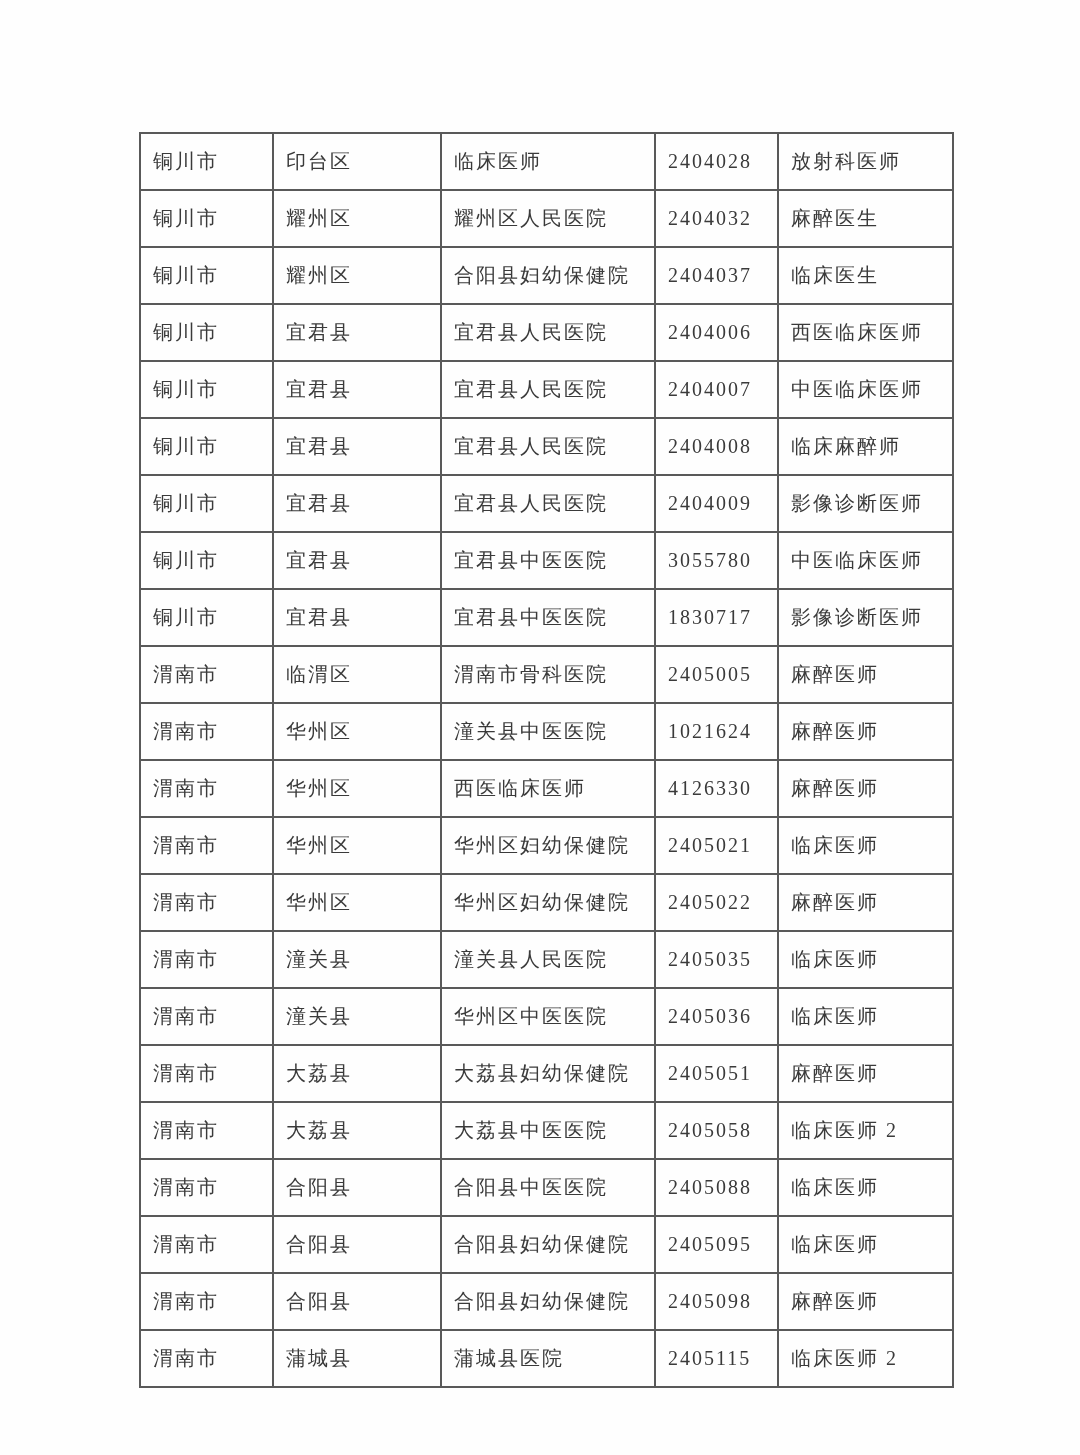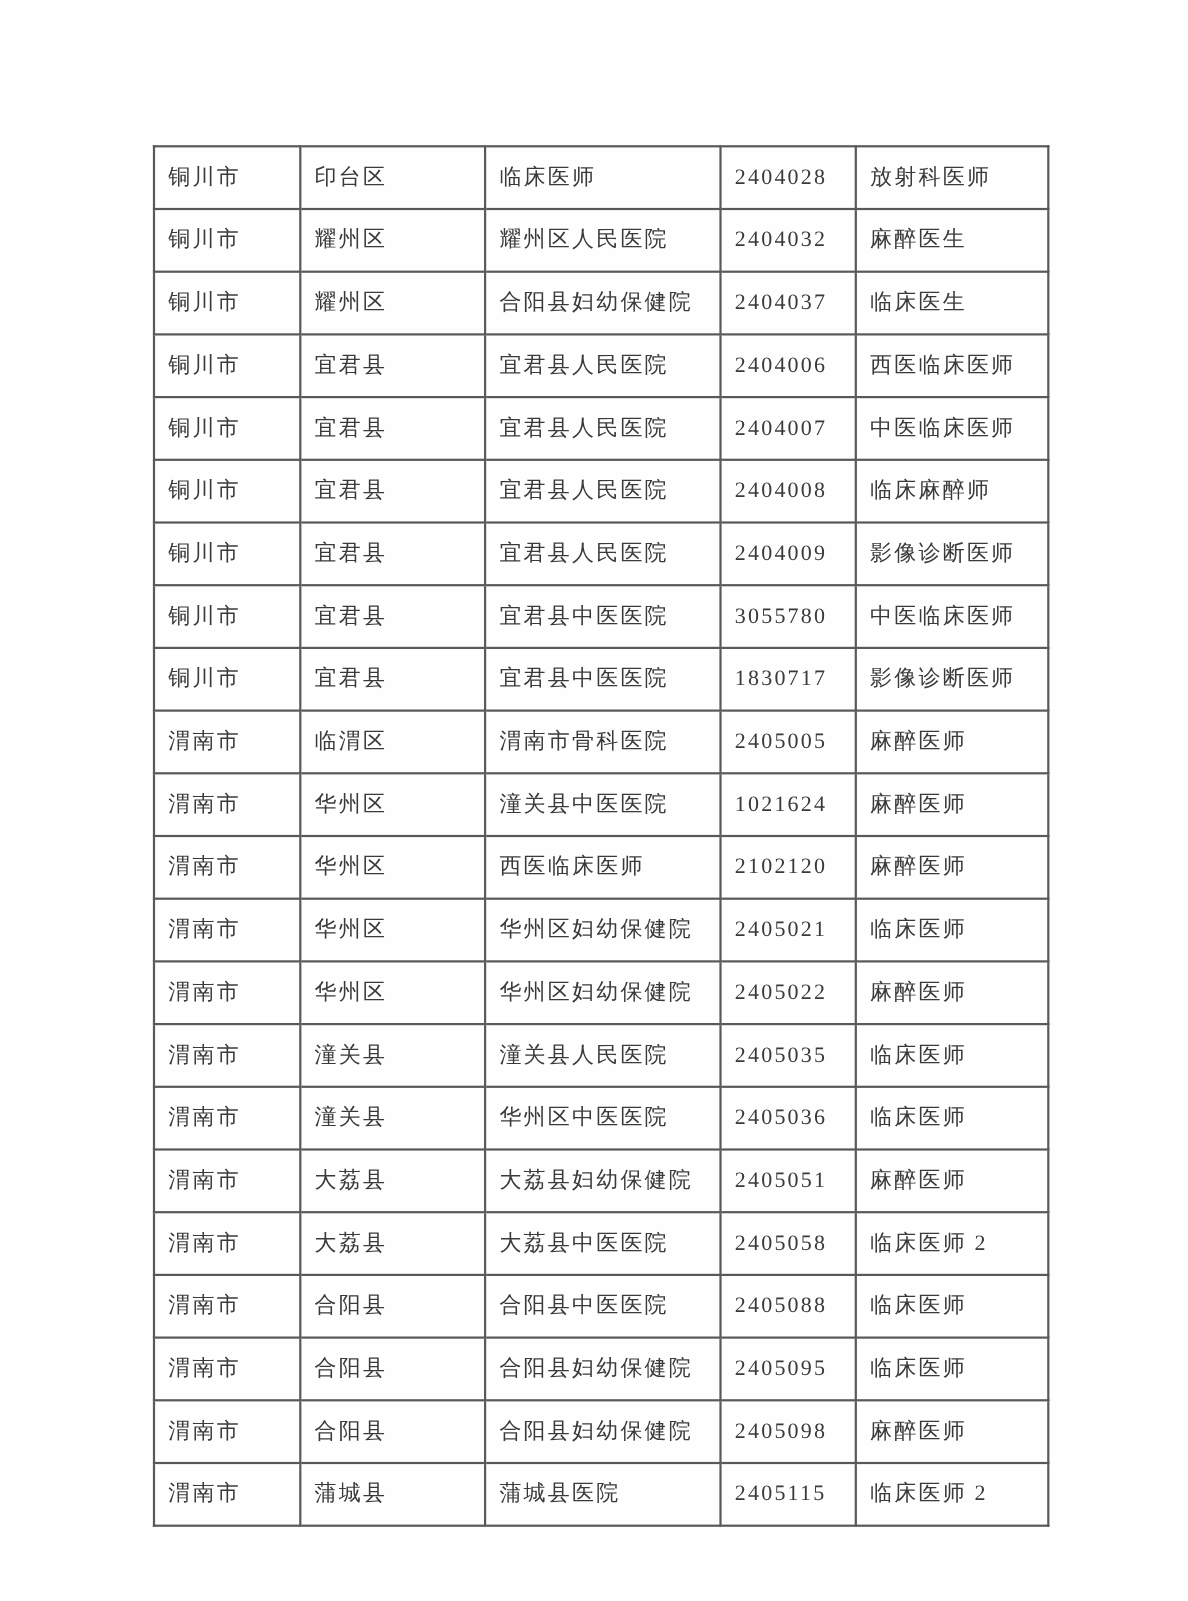--- a/index.html
+++ b/index.html
@@ -135,21 +135,21 @@
           <td>渭南市</td>
           <td>华州区</td>
           <td>潼关县中医医院</td>
           <td>1021624</td>
           <td>麻醉医师</td>
         </tr>
         <tr>
           <td>渭南市</td>
           <td>华州区</td>
           <td>西医临床医师</td>
-          <td>2102120</td>
+          <td>4126330</td>
           <td>麻醉医师</td>
         </tr>
         <tr>
           <td>渭南市</td>
           <td>华州区</td>
           <td>华州区妇幼保健院</td>
           <td>2405021</td>
           <td>临床医师</td>
         </tr>
         <tr>

